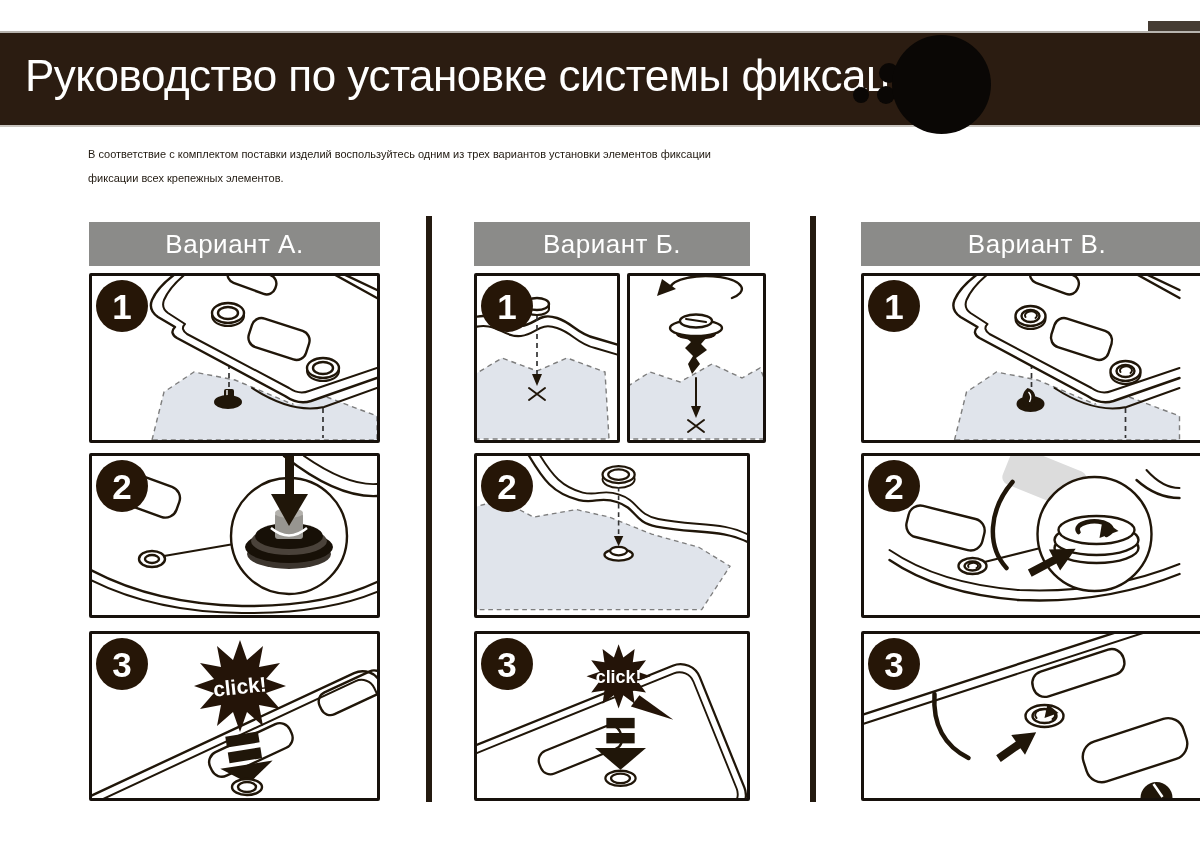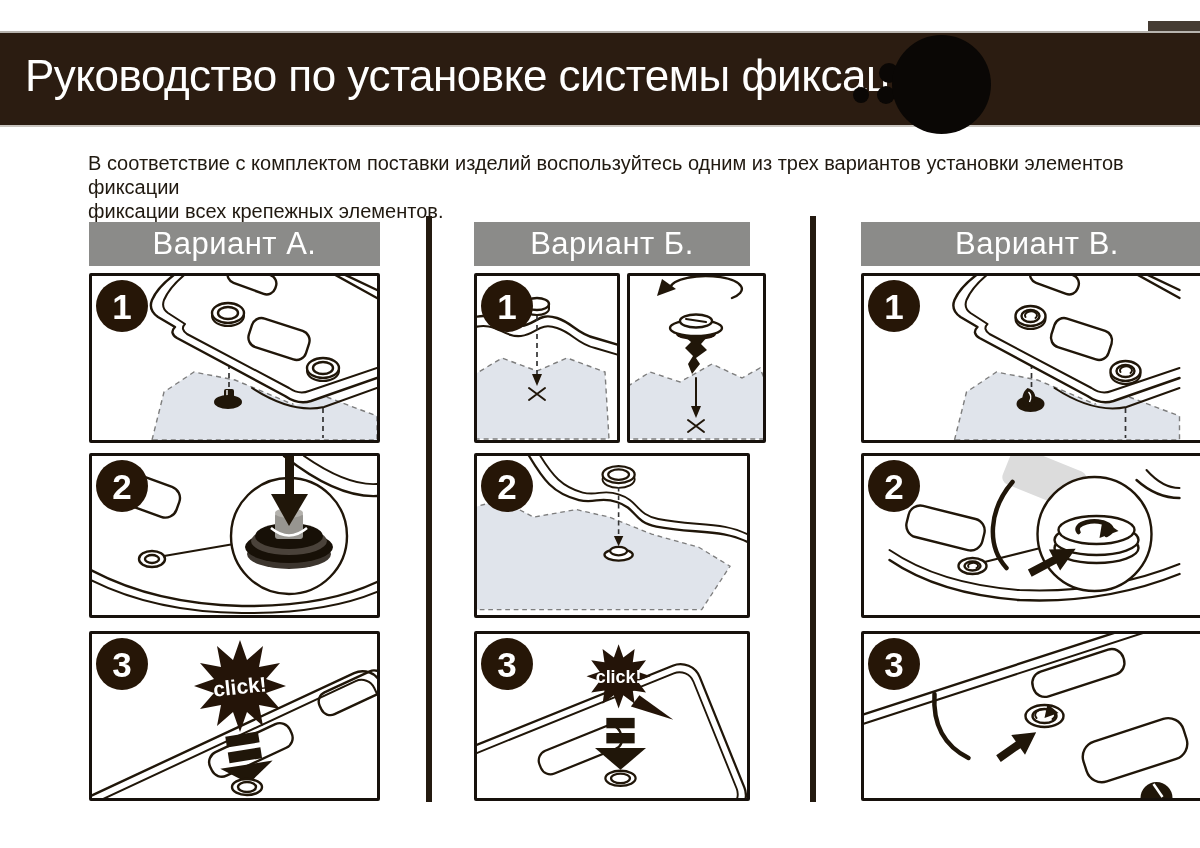--- a/index.html
+++ b/index.html
@@ -10,30 +10,30 @@
   .header{position:absolute;left:0;top:31px;width:1200px;height:96px;background:#2b1c11;
           border-top:2px solid #b7b3ae;border-bottom:2px solid #c9c5c0;box-sizing:border-box;}
   .header h1{position:absolute;left:25px;top:50%;transform:translateY(-56%);margin:0;
              font-size:44px;font-weight:400;color:#ffffff;letter-spacing:-0.5px;white-space:nowrap;}
   .hdot{position:absolute;border-radius:50%;background:#0a0705;}
   .hdot.sm{left:853px;top:54px;width:16px;height:16px;}
   .hdot.b1{left:879px;top:30px;width:20px;height:20px;}
   .hdot.b2{left:877px;top:53px;width:18px;height:18px;}
   .hdot.lg{left:892px;top:2px;width:99px;height:99px;}
   
-  .intro{position:absolute;left:88px;top:131px;font-size:20px;line-height:24px;color:#201910;}
+  .intro{position:absolute;left:88px;top:131px;font-size:11px;line-height:24px;color:#201910;}
   .intro span{display:block;}
   
   .column{position:absolute;top:0;height:848px;}
   .col-a{left:89px;width:291px;}
   .col-b{left:474px;width:276px;}
   .col-c{left:861px;width:352px;}
   .vbar{position:absolute;left:0;top:222px;width:100%;height:44px;background:#8b8b89;
         display:flex;align-items:center;justify-content:center;}
-  .vbar span{color:#ffffff;font-size:31px;letter-spacing:0.5px;}
+  .vbar span{color:#ffffff;font-size:26px;letter-spacing:0.5px;}
   .divider{position:absolute;top:216px;width:6px;height:586px;background:#241a10;}
   .div-1{left:426px;} .div-2{left:810px;}
   .panel{position:absolute;background:#fff;border:3px solid #17110c;border-radius:2px;box-sizing:border-box;}
   .p1{top:273px;height:170px;left:0;width:100%;}
   .p2{top:453px;height:165px;left:0;width:100%;}
   .p3{top:631px;height:170px;left:0;width:100%;}
   .p1a{top:273px;height:170px;left:0;width:146px;}
   .p1b{top:273px;height:170px;left:153px;width:139px;}
   .panel svg{position:absolute;left:0;top:0;width:100%;height:100%;display:block;}
   .badge{position:absolute;left:4px;top:4px;width:52px;height:52px;border-radius:50%;

